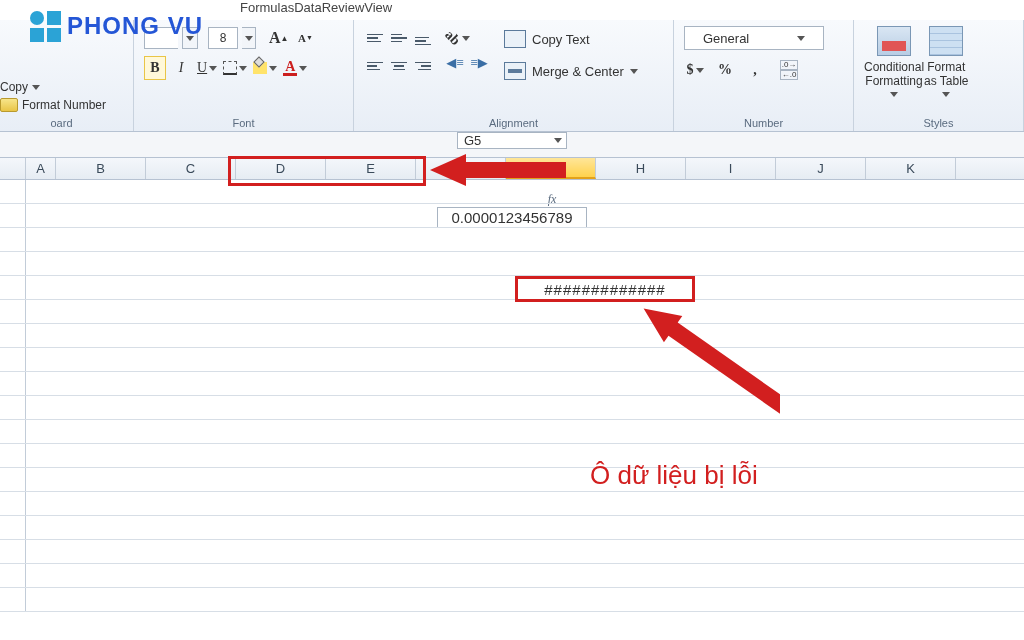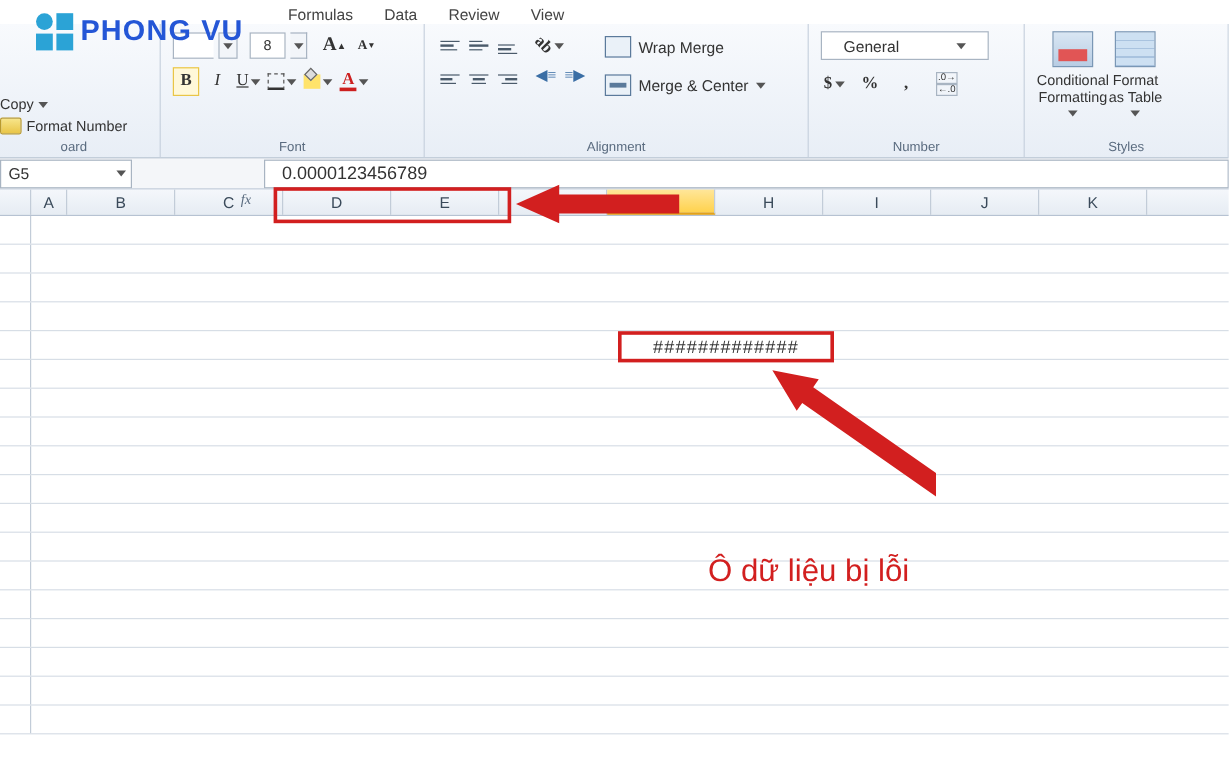--- a/index.html
+++ b/index.html
@@ -6,21 +6,21 @@
   body { font-family: "Segoe UI", Tahoma, sans-serif; font-size: 12px; color: #333; background: #fff; width: 1024px; height: 640px; overflow: hidden; position: relative; }
 
   
   .logo { position: absolute; top: 0; left: 30px; z-index: 10; display: flex; align-items: center; gap: 6px; height: 52px; }
   .logo-tiles { display: grid; grid-template-columns: repeat(2, 14px); grid-template-rows: repeat(2, 14px); gap: 3px; }
   .logo-tile { background: #2ba3d6; }
   .logo-tile.round { border-radius: 50%; }
   .logo-text { font-size: 24px; font-weight: 800; letter-spacing: 1px; color: #2456d6; }
 
   
-  .menubar { height: 20px; padding-left: 240px; display: flex; align-items: flex-end; gap: 26px; font-size: 13px; color: #444; }
+  .menubar { height: 20px; padding-left: 240px; display: flex; align-items: flex-start; font-size: 13px; color: #444; }
   .menubar span { cursor: default; }
 
   
   .ribbon { height: 112px; background: linear-gradient(#f8fafd, #e8eef6); border-bottom: 1px solid #b6c2d2; display: flex; position: relative; }
   .group { border-right: 1px solid #c8d2de; padding: 6px 10px 2px 10px; display: flex; flex-direction: column; }
   .group-name { text-align: center; font-size: 11px; color: #5a6b7f; margin-top: auto; padding-top: 2px; position: relative; }
 
   
   .clipboard { width: 134px; padding-left: 0; }
   .clip-btn { display: flex; align-items: center; gap: 4px; font-size: 12px; color: #333; margin: 2px 0; }
@@ -68,21 +68,21 @@
 
   
   .styles { flex: 1; }
   .styles-items { display:flex; gap:0; }
   .style-item { display:flex; flex-direction:column; align-items:center; gap:4px; font-size:12px; text-align:center; }
   .cf-icon { width:34px; height:30px; background: linear-gradient(#d9e6f3,#b8cde4); border:1px solid #7a97b5; position:relative; }
   .cf-icon::after { content:""; position:absolute; left:4px; top:14px; width:24px; height:10px; background:#e15555; }
   .ft-icon { width:34px; height:30px; background: repeating-linear-gradient(#cde0f2, #cde0f2 6px, #a9c3df 6px, #a9c3df 7px); border:1px solid #7a97b5; }
 
   
-  .fxbar { height: 26px; border-bottom: 1px solid #b6c2d2; display:flex; align-items:center; background:#f4f6f9; }
+  .fxbar { height: 26px; border-bottom: 1px solid #b6c2d2; display:flex; align-items:center; background:#f4f6f9;flex-direction:column; }
   .namebox { width: 110px; height: 24px; margin-left: 0; border:1px solid #a8b4c2; background:#fff; display:flex; align-items:center; padding:0 6px; font-size:13px; position:relative; }
   .namebox .dd { position:absolute; right:4px; }
   .fx-label { width: 30px; text-align:center; font-style:italic; font-family: serif; color:#5a6b7f; margin-left: 80px; margin-top: 43px; }
   .formula-input { flex:1; height:24px; border:1px solid #a8b4c2; background:#fff; padding:0 8px; font-size:15px; display:flex; align-items:center; }
   .formula-highlight { padding:1px 6px; }
 
   
   .fb-redbox { position:absolute; top:156px; left:228px; width:198px; height:30px; border:3px solid #d21f1f; pointer-events:none; }
 
   
@@ -236,21 +236,21 @@
                 <span style="width:80%;margin-left:auto;"></span>
               </div>
             </div>
           <div class="tbtn indent-icon" style="margin-left:8px;">◀≡</div>
           <div class="tbtn indent-icon">≡▶</div>
         </div>
       </div>
       <div class="align-right">
         <div class="wrap-row">
           <span class="wrap-icon"></span>
-          <span>Wrap Merge</span>
+          <span>Copy Text</span>
         </div>
         <div class="merge-row">
           <span class="merge-icon"></span>
           <span>Merge &amp; Center</span>
           <span class="dd"></span>
         </div>
       </div>
     </div>
     <div class="group-name">Alignment</div>
   </div>

